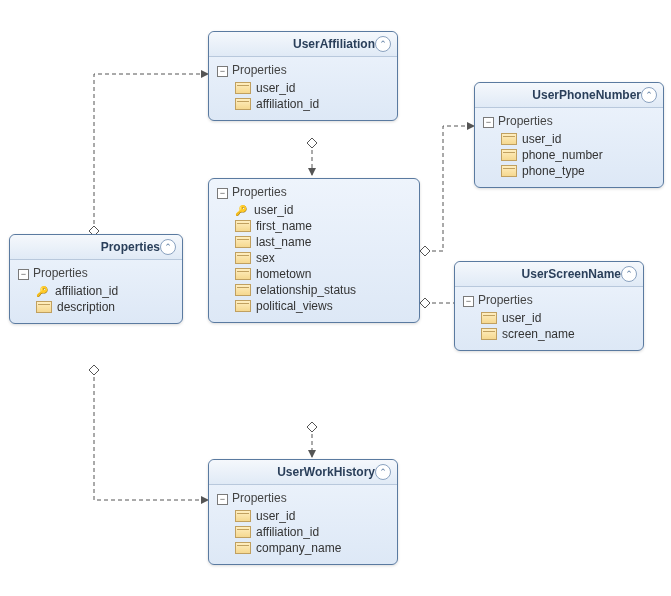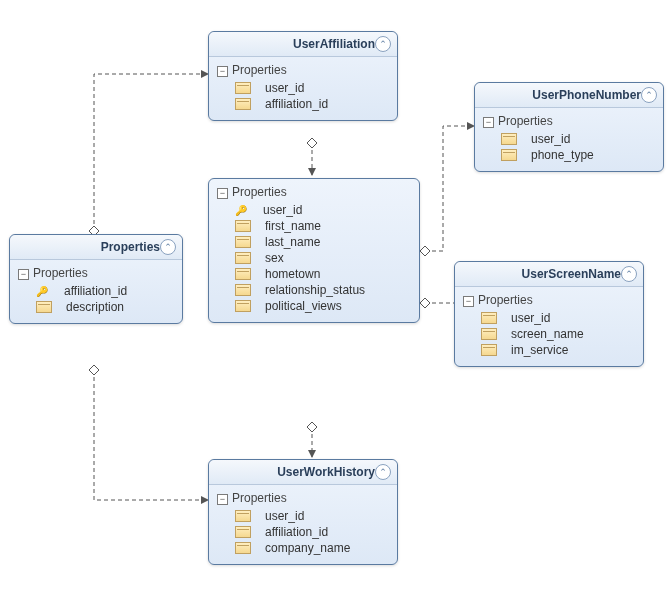--- a/index.html
+++ b/index.html
@@ -7,21 +7,21 @@
 .entity-header{display:flex;align-items:center;justify-content:flex-end;padding:4px 6px 4px 8px;border-bottom:1px solid #b8c8dc;background:linear-gradient(to bottom,#f5f8fc 0%,#e0eaf6 100%);border-radius:6px 6px 0 0}
 .entity-title{font-weight:600;color:#2a3f5a}
 .chevron{width:14px;height:14px;border:1px solid #8aa2c0;border-radius:50%;display:flex;align-items:center;justify-content:center;background:#fff;font-size:9px;color:#5a7aa0;cursor:pointer}
 .chevron::before{content:"⌃";line-height:8px}
 .section{padding:6px 8px 8px}
 .section-header{display:flex;align-items:flex-end;gap:4px;margin-bottom:3px}
 .toggle{width:9px;height:9px;border:1px solid #7a7a7a;display:flex;align-items:center;justify-content:center;font-size:9px;line-height:7px;background:#fff;color:#555}
 .toggle::before{content:"−"}
 .section-title{color:#444}
 .prop-list{padding-left:18px}
-.prop{display:flex;align-items:center;gap:14px;padding:1px 0}
+.prop{display:flex;align-items:center;gap:5px;padding:1px 0}
 .icon{width:14px;height:12px;display:flex;align-items:center;justify-content:center;flex-shrink:0;font-size:10px}
 .key-icon::before{content:"🔑";font-size:10px}
 .prop-icon{width:14px;height:10px;border:1px solid #c0a060;background:linear-gradient(to bottom,#ffeebf,#f5d890);position:relative}
 .prop-icon::before{content:"";position:absolute;left:1px;right:1px;top:2px;height:1px;background:#c0a060}
 svg.connectors{position:absolute;left:0;top:0;width:671px;height:596px;pointer-events:none}
 </style>
 </head>
 <body>
 
 <svg class="connectors">
@@ -74,20 +74,24 @@
         <span class="toggle"></span>
         <span class="section-title">Properties</span>
       </div>
     <div class="prop-list">
       <div class="prop">
           <span class="icon prop-icon"></span>
           <span>user_id</span>
         </div>
       <div class="prop">
           <span class="icon prop-icon"></span>
+          <span>phone_number</span>
+        </div>
+      <div class="prop">
+          <span class="icon prop-icon"></span>
           <span>phone_type</span>
         </div>
     </div>
   </div>
 </div>
 
 <div class="entity" style="left:9px;top:234px;width:172px">
   <div class="entity-header">
     <span class="entity-title">Properties</span>
     <span class="chevron"></span>
@@ -161,24 +165,20 @@
       </div>
     <div class="prop-list">
       <div class="prop">
           <span class="icon prop-icon"></span>
           <span>user_id</span>
         </div>
       <div class="prop">
           <span class="icon prop-icon"></span>
           <span>screen_name</span>
         </div>
-      <div class="prop">
-          <span class="icon prop-icon"></span>
-          <span>im_service</span>
-        </div>
     </div>
   </div>
 </div>
 
 <div class="entity" style="left:208px;top:459px;width:188px">
   <div class="entity-header">
     <span class="entity-title">UserWorkHistory</span>
     <span class="chevron"></span>
   </div>
   <div class="section">

